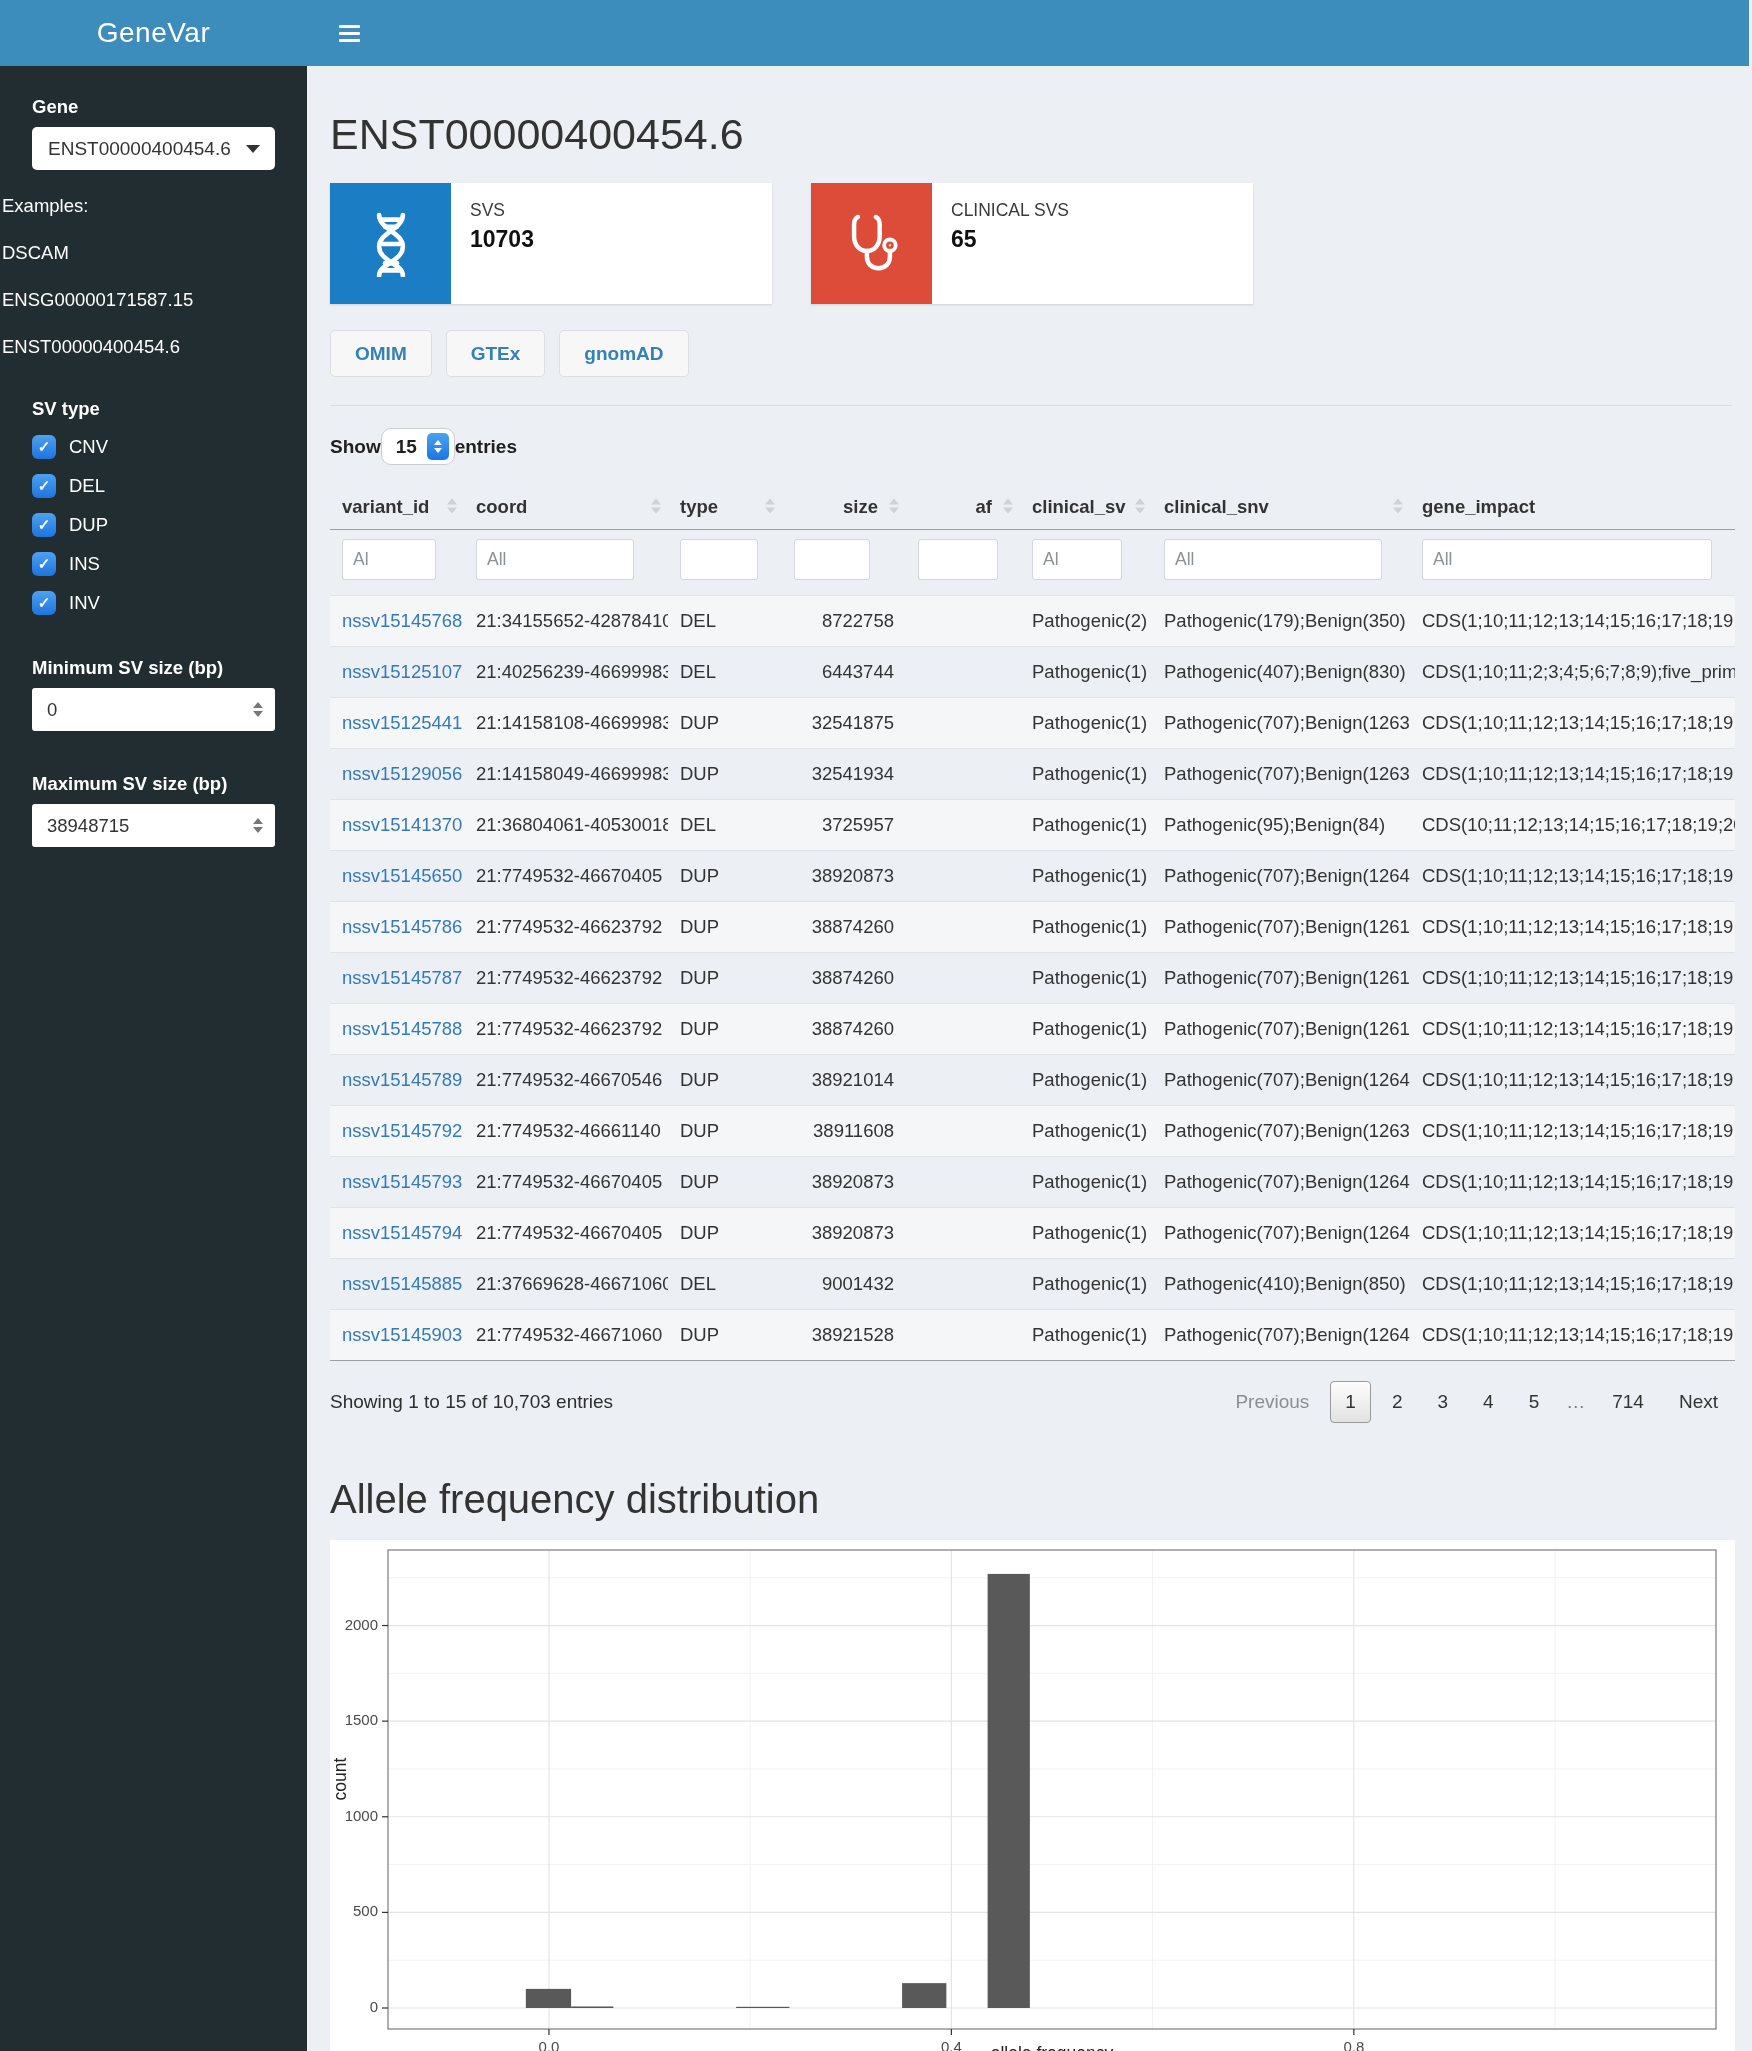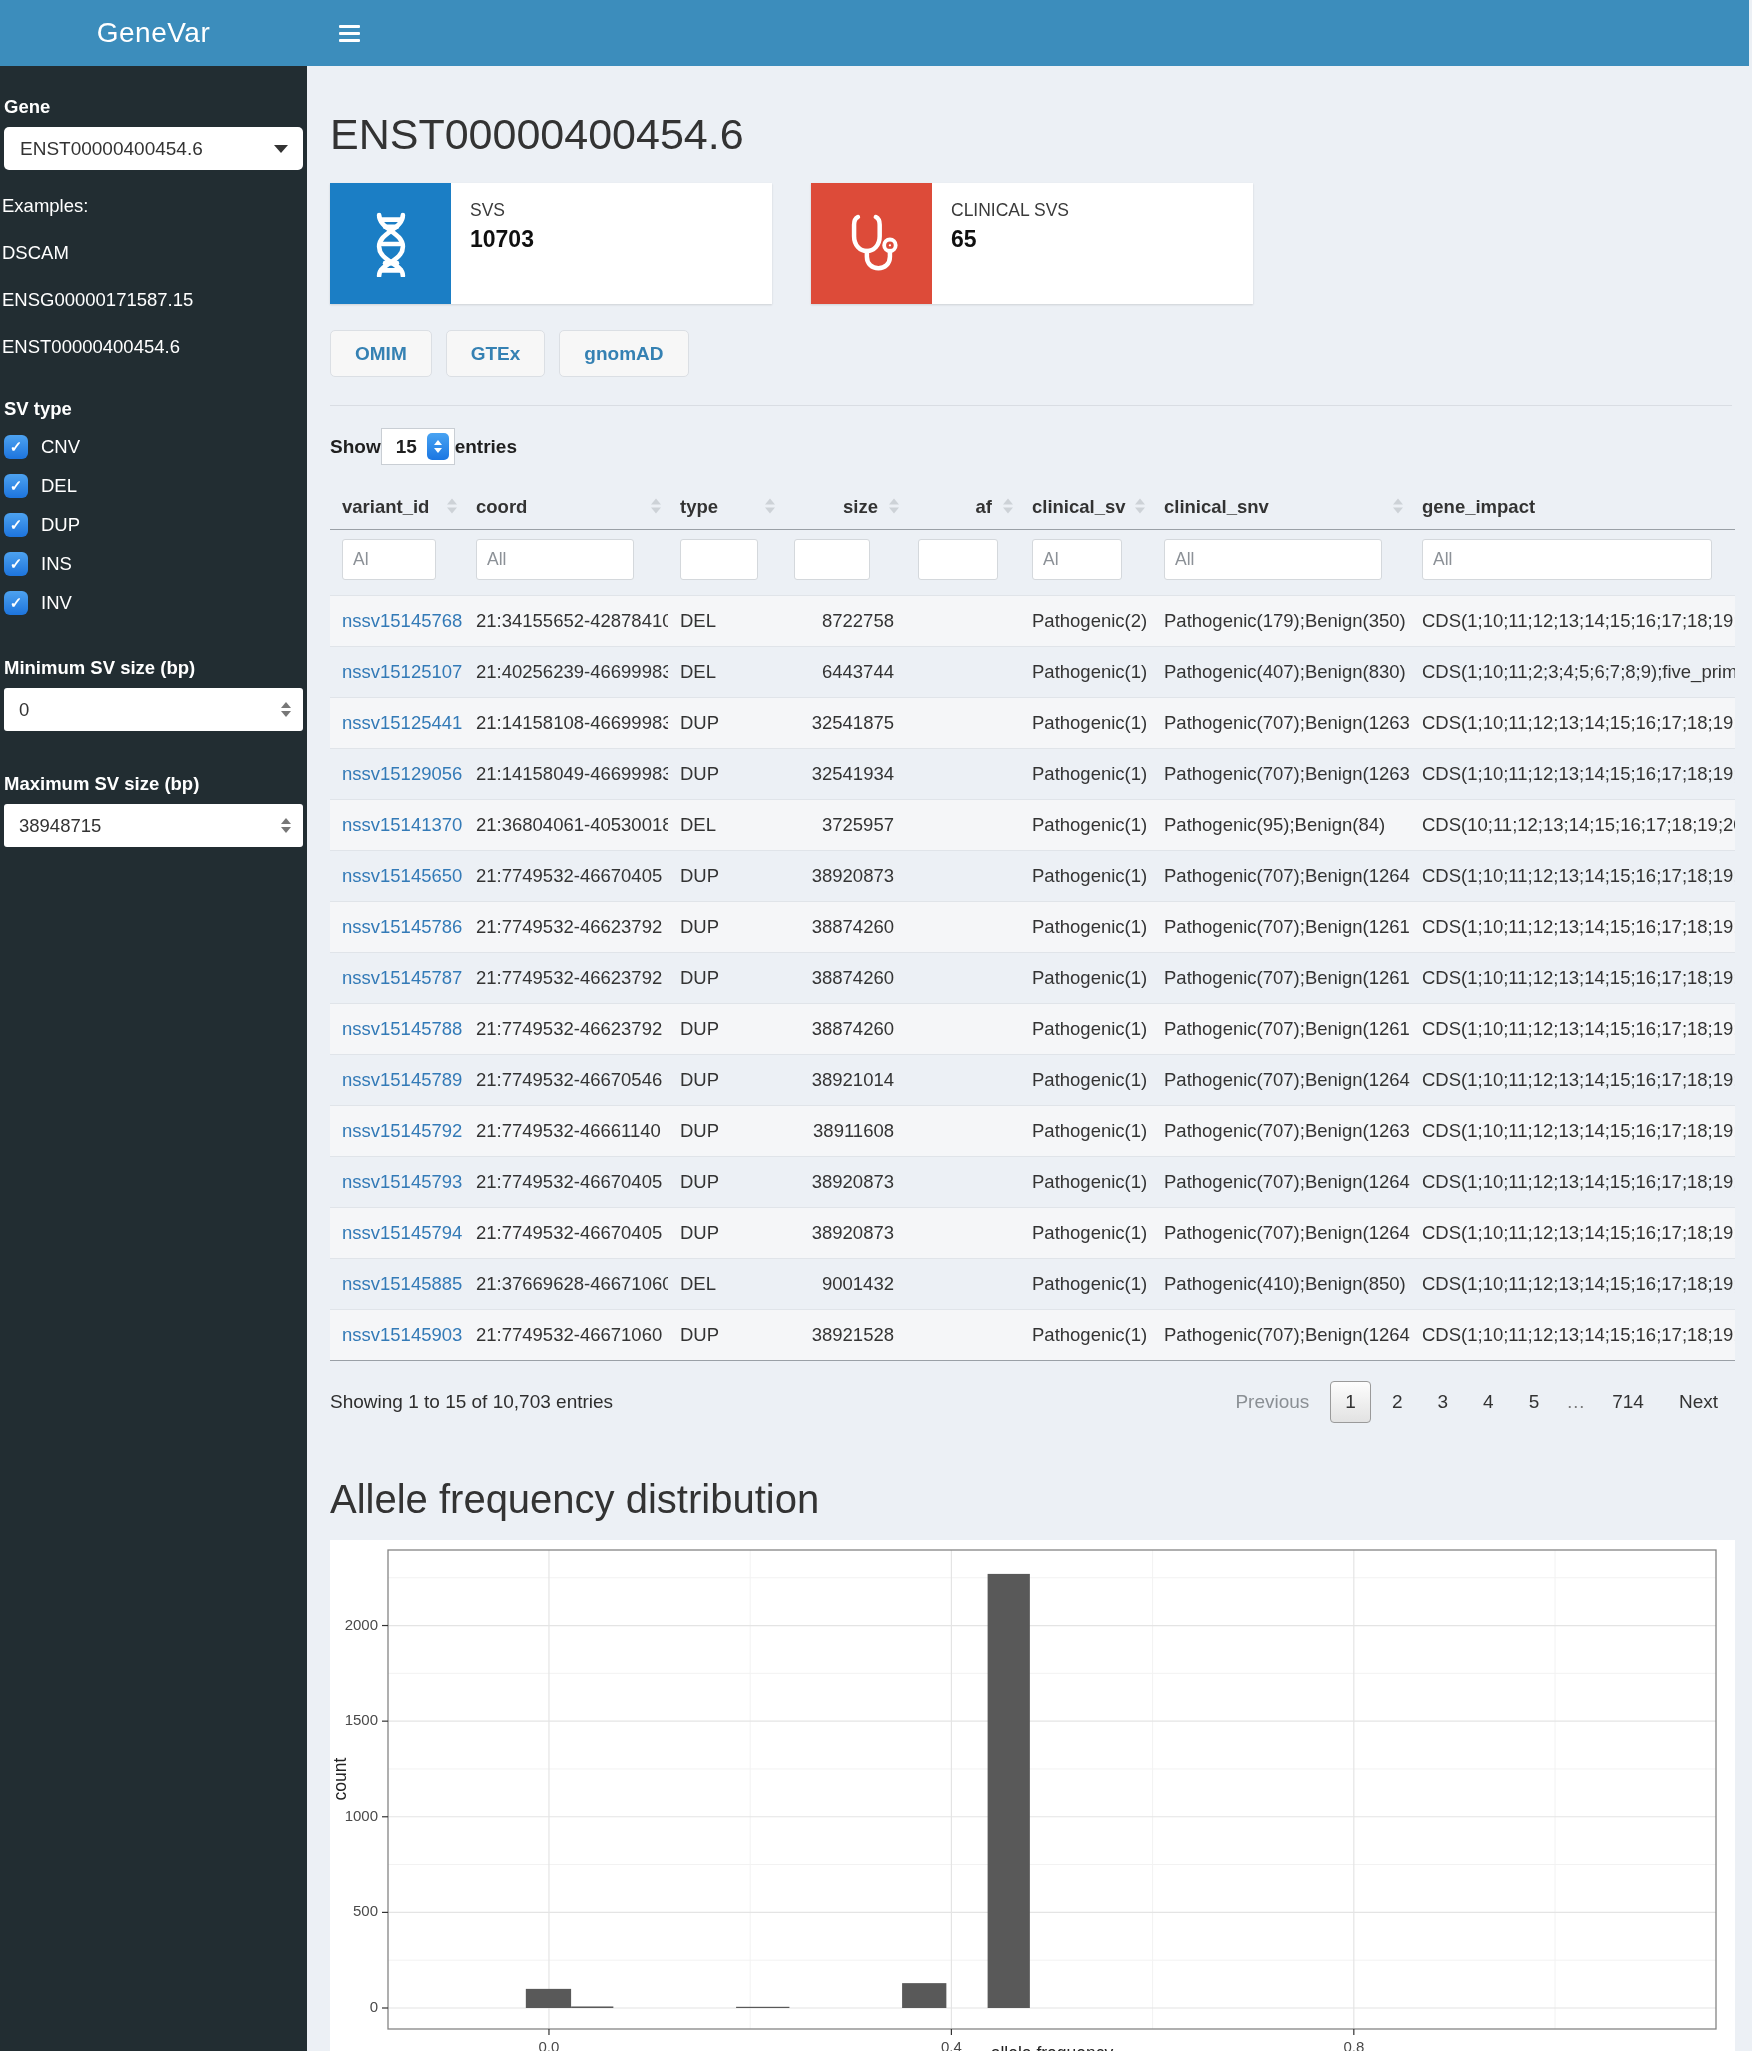--- a/index.html
+++ b/index.html
@@ -22,21 +22,21 @@
   .nav-main { flex:1; background:#3c8dbc; display:flex; align-items:center; padding-left:26px; }
   .hamburger { background:none; border:none; cursor:pointer; padding:6px; display:flex; flex-direction:column; gap:4px; }
   .hamburger .bar { display:block; width:21px; height:3px; background:#fff; border-radius:1px; }
 
   
   .layout { display:flex; height:1985px; }
   .sidebar {
     width:307px; background:#222d32; color:#fff;
     font-size:18.5px; padding-top:30px; flex:0 0 307px;
   }
-  .sb-pad { padding:0 4px; }
+  .sb-pad { padding:0 32px; }
   .sb-label { font-weight:bold; display:block; margin-bottom:9px; font-size:18.5px; }
   .gene-select {
     background:#fff; border-radius:5px; height:43px; color:#333;
     display:flex; align-items:center; justify-content:space-between;
     padding:0 15px 0 16px; font-size:19px; cursor:pointer;
   }
   .caret { width:0; height:0; border-left:7px solid transparent; border-right:7px solid transparent; border-top:8px solid #333; }
   .sb-help { margin:30px 2px 0 2px; line-height:1.6; color:#fff; }
   .sb-example { margin:25px 2px 0 2px; color:#fff; }
   .sv-block { margin-top:40px; }
@@ -72,21 +72,21 @@
   .link-btn {
     height:47px; padding:0 24px; background:#f7f7f7;
     border:1px solid #dbdfe4; border-radius:5px;
     color:#3581b3; font-size:19px; font-weight:600;
     display:flex; align-items:center; cursor:pointer;
   }
   hr.divider { border:0; border-top:1px solid #d9dde3; margin:28px 0 0 0; }
 
   .length-row { margin-top:22px; display:flex; align-items:center; gap:0; font-weight:700; color:#1f1f1f; font-size:19px; }
   .mini-select {
-    height:37px; min-width:74px; background:#fff; border:1px solid #c9ced4; border-radius:0;
+    height:37px; min-width:74px; background:#fff; border:1px solid #c9ced4; border-radius:10px;
     display:flex; align-items:center; justify-content:space-between; gap:8px;
     padding:0 5px 0 14px; cursor:pointer; font-weight:700;
   }
   .blue-spin {
     width:22px; height:27px; border-radius:5px;
     background:linear-gradient(#48a3f2,#1b76e2);
     display:flex; flex-direction:column; align-items:center; justify-content:center; gap:3px;
   }
   .blue-spin .up { width:0;height:0;border-left:4px solid transparent;border-right:4px solid transparent;border-bottom:5px solid #fff; }
   .blue-spin .dn { width:0;height:0;border-left:4px solid transparent;border-right:4px solid transparent;border-top:5px solid #fff; }

